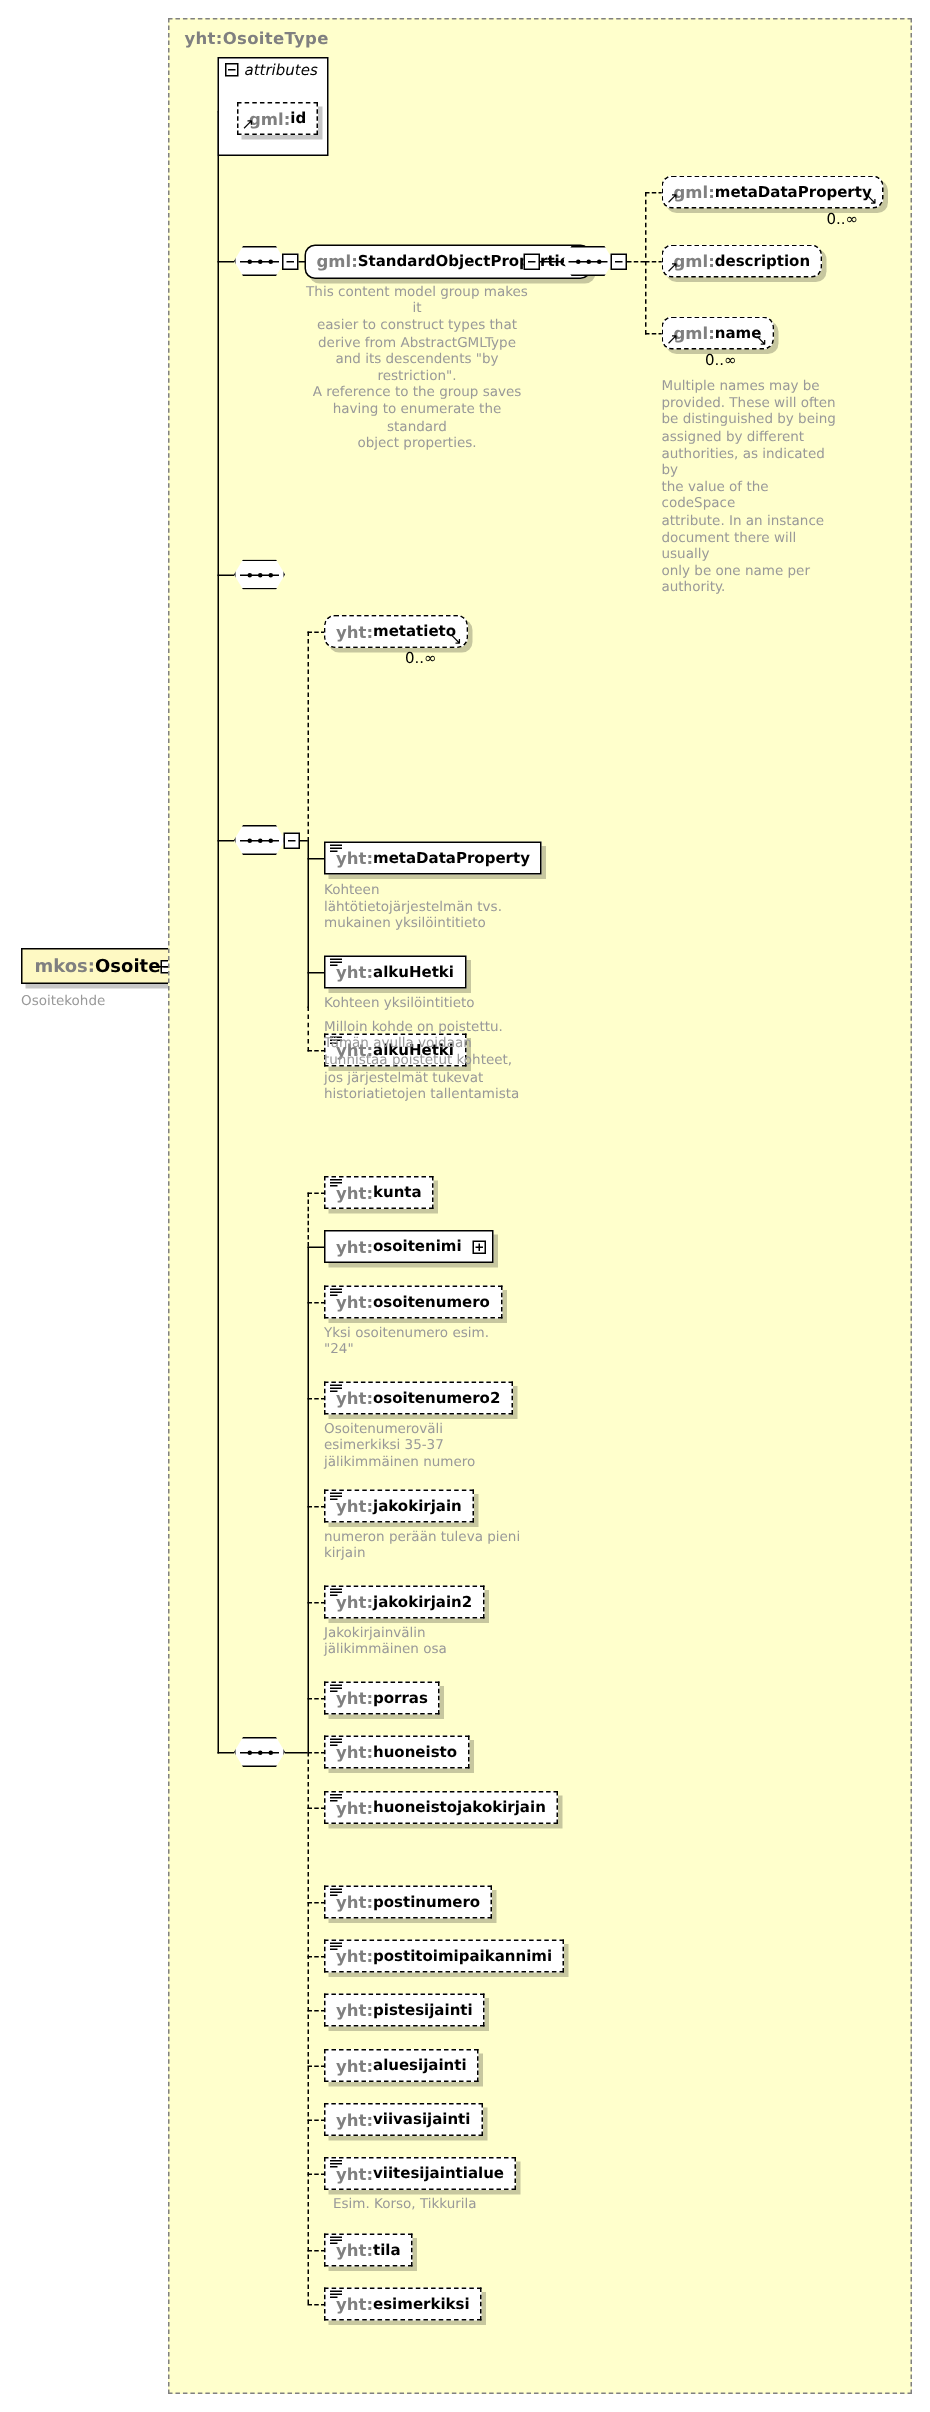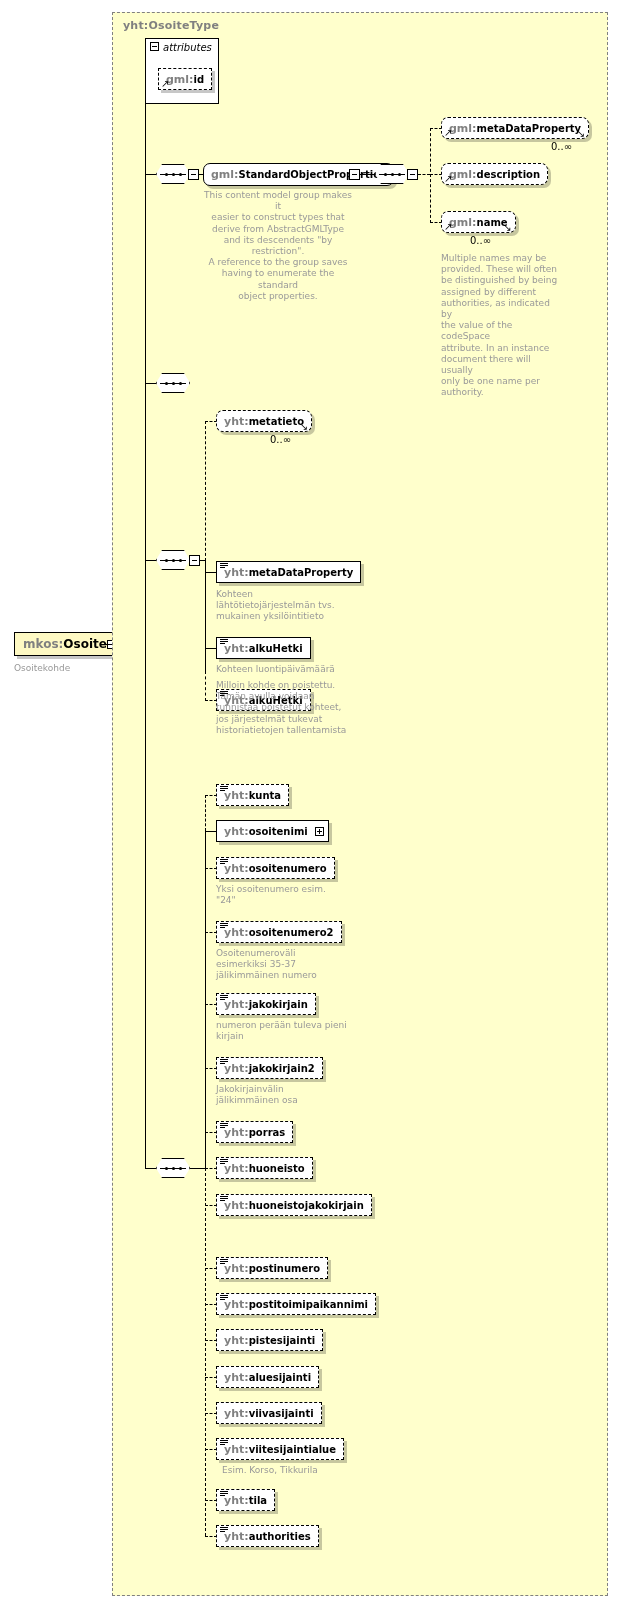--- a/index.html
+++ b/index.html
@@ -368,21 +368,21 @@
   <div class="hline" style="left:205px; top:648px; width:12px;"></div>
   <div class="node solid" style="left:216px; top:637px;">
     <span class="doc-mark">
         <i></i>
         <i></i>
         <i></i>
       </span>
     <span class="pfx">yht:</span>
       <span class="lbl">alkuHetki</span>
   </div>
-  <div class="anno" style="left:216px; top:664px; width:170px;">Kohteen luontipäivämäärä</div>
+  <div class="anno" style="left:216px; top:664px; width:170px;">Kohteen yksilöintitieto</div>
 
   <div class="hline dash" style="left:205px; top:700px; width:12px;"></div>
   <div class="node dashed" style="left:216px; top:689px;">
     <span class="doc-mark">
         <i></i>
         <i></i>
         <i></i>
       </span>
     <span class="pfx">yht:</span>
       <span class="lbl">alkuHetki</span>
@@ -577,16 +577,16 @@
   </div>
 
   <div class="hline dash" style="left:205px; top:1536px; width:12px;"></div>
   <div class="node dashed" style="left:216px; top:1525px;">
     <span class="doc-mark">
         <i></i>
         <i></i>
         <i></i>
       </span>
     <span class="pfx">yht:</span>
-      <span class="lbl">authorities</span>
+      <span class="lbl">esimerkiksi</span>
   </div>
 
 </div>
 
 </body></html>

